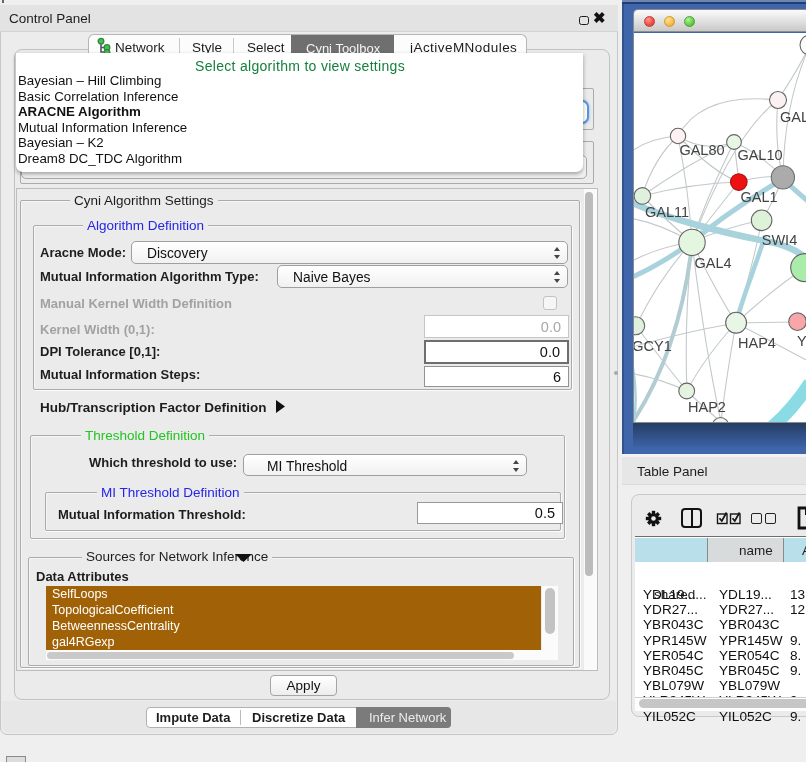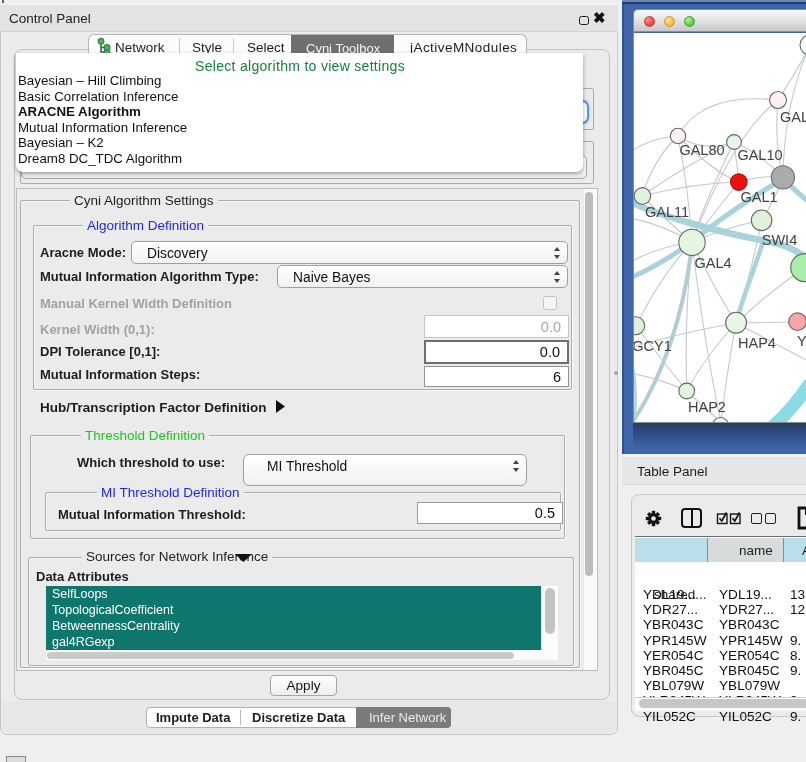--- a/index.html
+++ b/index.html
@@ -91,41 +91,41 @@
 <div class="inp" style="left:424px;top:366px;width:145px;height:21px;border:1px solid #929292;padding-top:2px;font-size:14.5px;">6</div>
 
 <div class="abs b13" style="left:40px;top:400px;font-size:13.5px;">Hub/Transcription Factor Definition</div>
 <svg class="abs" style="left:274px;top:399px;" width="12" height="15">
     <path d="M2 1 L11 7.5 L2 14 Z" fill="#111"></path>
   </svg>
 
 <div class="gbox" style="left:30px;top:435px;width:535px;height:104px;"></div>
 <div class="gtitle" style="left:35px;top:428px;color:#21c421;">Threshold Definition</div>
 
-<div class="abs b13" style="left:77px;top:455px;text-align:right;">Which threshold to use:</div>
-<div class="combo" style="left:243px;top:454px;width:284px;height:32px;border-radius:6px;">
+<div class="abs b13" style="left:89px;top:455px;text-align:right;">Which threshold to use:</div>
+<div class="combo" style="left:243px;top:454px;width:284px;height:22px;">
     <span class="cv" style="left:23px;">MI Threshold</span>
     <svg class="ar" viewBox="0 0 8 16">
       <path d="M1 6 L4 2 L7 6 Z M1 10 L4 14 L7 10 Z" fill="#444"></path>
     </svg>
   </div>
 
 <div class="gbox" style="left:45px;top:492px;width:516px;height:39px;"></div>
 <div class="gtitle" style="left:51px;top:485px;color:#2525e8;">MI Threshold Definition</div>
 <div class="abs b13" style="left:58px;top:507px;">Mutual Information Threshold:</div>
 <div class="inp" style="left:417px;top:502px;width:146px;height:22px;border:1px solid #999;padding-top:2px;font-size:14.5px;">0.5</div>
 
 <div class="gbox" style="left:28px;top:557px;width:546px;height:109px;"></div>
 <div class="gtitle" style="left:36px;top:549px;color:#1d1d1d;">Sources for Network Inference</div>
 <svg class="abs" style="left:235px;top:553px;" width="17" height="10">
     <path d="M0 1 L17 1 L8.5 9 Z" fill="#111"></path>
   </svg>
 
 <div class="abs b13" style="left:36px;top:569px;">Data Attributes</div>
-<div class="abs" style="left:46px;top:586px;width:495px;height:64px;background:#0f766e;color:#fff;font-size:12.5px;line-height:15.9px;padding-left:6px;padding-top:1px;overflow:hidden;">SelfLoops<br>TopologicalCoefficient<br>BetweennessCentrality<br>gal4RGexp</div>
+<div class="abs" style="left:46px;top:586px;width:495px;height:64px;background:#a16207;color:#fff;font-size:12.5px;line-height:15.9px;padding-left:6px;padding-top:1px;overflow:hidden;">SelfLoops<br>TopologicalCoefficient<br>BetweennessCentrality<br>gal4RGexp</div>
 <div class="abs" style="left:542px;top:586px;width:16px;height:64px;background:#fbfbfb;"></div>
 <div class="abs" style="left:545px;top:588px;width:10px;height:46px;background:#c3c3c3;border-radius:5px;"></div>
 <div class="abs" style="left:46px;top:650px;width:512px;height:10px;background:#fbfbfb;"></div>
 <div class="abs" style="left:47px;top:652px;width:467px;height:7px;background:#c9c9c9;border-radius:4px;"></div>
 
 <div class="abs" style="left:270px;top:675px;width:67px;height:21px;background:linear-gradient(#ffffff,#ededed);border:1px solid #a5a5a5;border-radius:4px;text-align:center;font-size:13.5px;color:#111;padding-top:2px;">Apply</div>
 
 <div class="abs" style="left:2px;top:701px;width:614px;height:32px;background:#e7e7e7;border-radius:0 0 7px 7px;"></div>
 
 <div class="abs" style="left:146px;top:707px;width:305px;height:21px;background:#fff;border:1px solid #b1b1b1;border-radius:4px;"></div>

